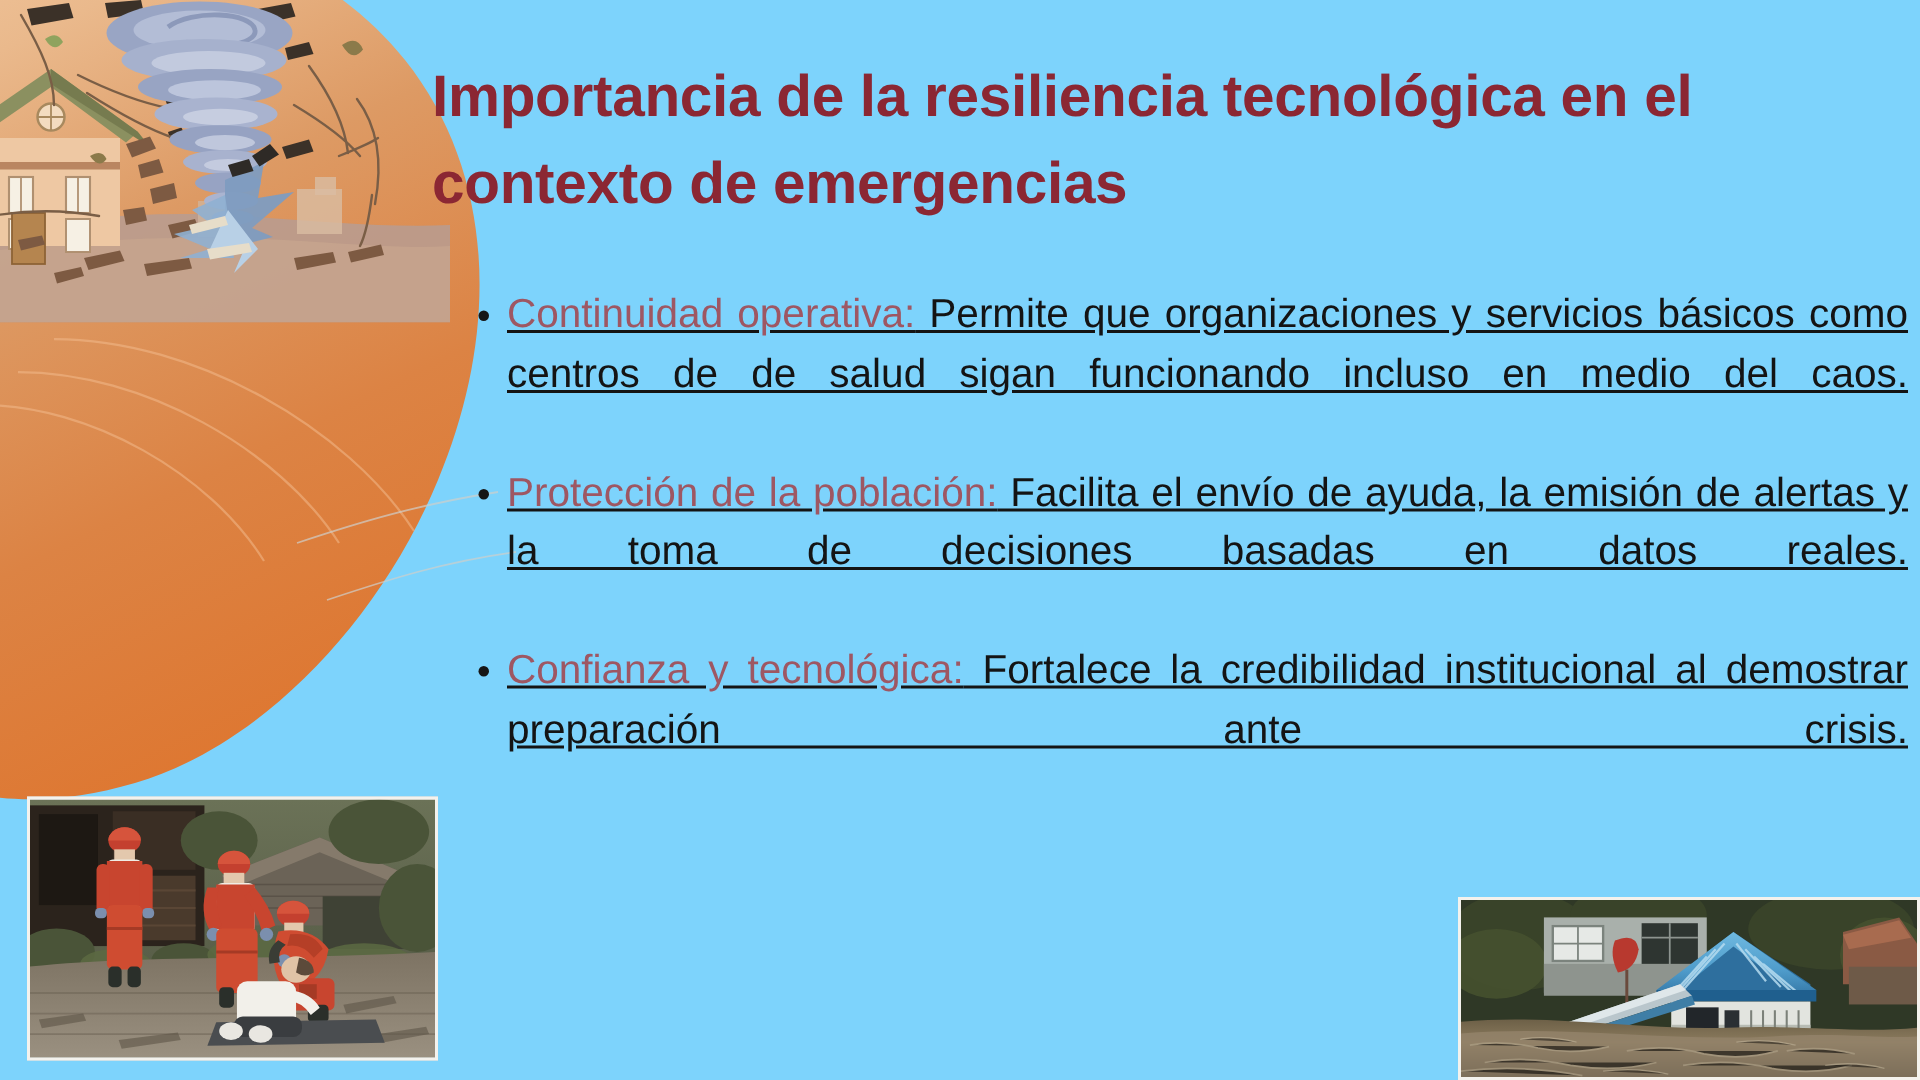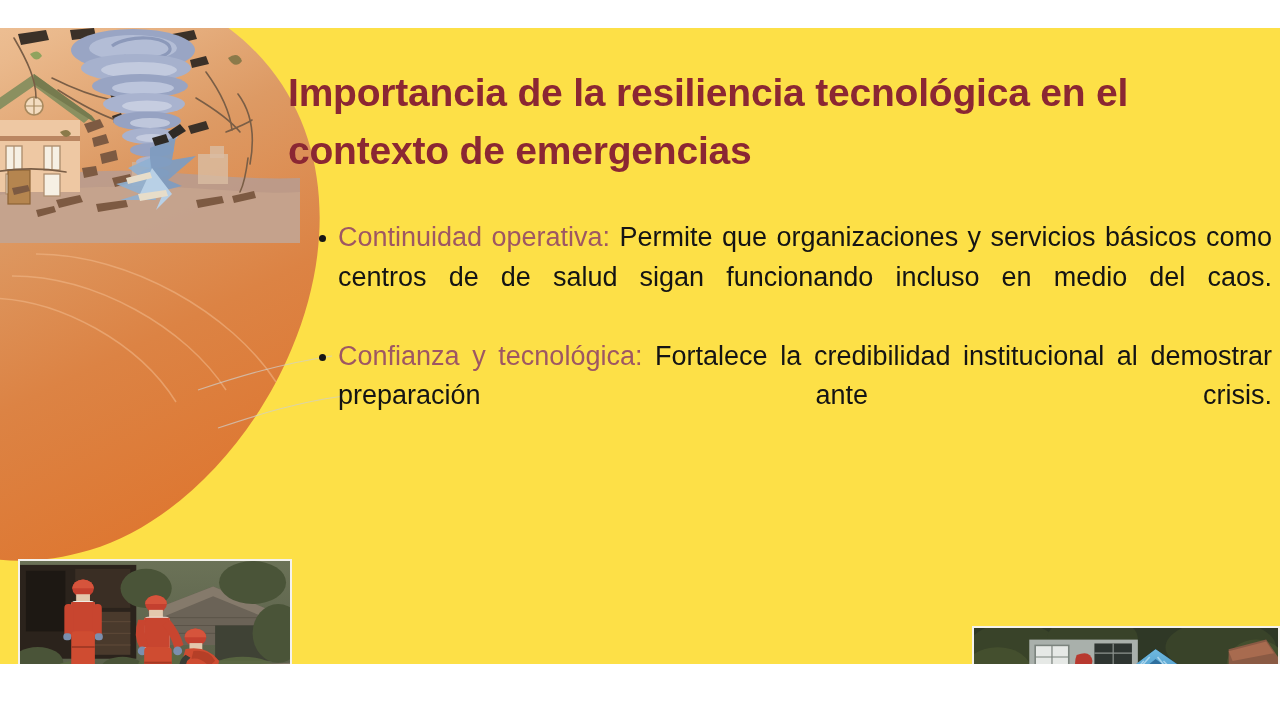--- a/index.html
+++ b/index.html
@@ -3,25 +3,24 @@
 <meta charset="utf-8">
 <style>
   html, body {
     margin: 0;
     padding: 0;
     background: #ffffff;
   }
   #slide {
     position: relative;
     width: 1280px;
-    height: 636px;
+    height: 720px;
     overflow: hidden;
-    background: #fde047;
+    background: #7dd3fc;
     font-family: "Liberation Sans", sans-serif;
-    margin-top: 28px;
   }
 
   
   .blob-wrap {
     position: absolute;
     left: -60px;
     top: -30px;
     width: 420px;
     height: 580px;
     z-index: 1;
@@ -71,20 +70,21 @@
   .bullet-item {
     position: relative;
     padding-left: 22px;
     margin: 0 0 0 0;
     font-size: 27px;
     line-height: 39.5px;
     color: #141414;
     text-align: justify;
     text-justify: inter-word;
     font-family: "Liberation Sans", sans-serif;
+    text-decoration: underline;
   }
   .bullet-item::before {
     content: "";
     position: absolute;
     left: 3px;
     top: 17px;
     width: 7px;
     height: 7px;
     border-radius: 50%;
     background: #161616;
@@ -268,20 +268,23 @@
         </g>
       </g>
     </svg>
   </div>
 
   <div class="title">Importancia de la resiliencia tecnológica en el contexto de emergencias</div>
 
   <ul class="bullets">
     <li class="bullet-item">
       <span class="lead">Continuidad operativa:</span><span class="rest"> Permite que organizaciones y servicios básicos como centros de de salud sigan funcionando incluso en medio del caos.</span>
+    </li>
+    <li class="bullet-item">
+      <span class="lead">Protección de la población:</span><span class="rest"> Facilita el envío de ayuda, la emisión de alertas y la toma de decisiones basadas en datos reales.</span>
     </li>
     <li class="bullet-item">
       <span class="lead">Confianza y tecnológica:</span><span class="rest"> Fortalece la credibilidad institucional al demostrar preparación ante crisis.</span>
     </li>
   </ul>
 
   <div class="photo" id="photo-rescue">
     <svg viewBox="0 0 274 176" preserveAspectRatio="none" aria-hidden="true">
       <defs>
         <linearGradient id="rescSky" x1="0" y1="0" x2="0" y2="1">

